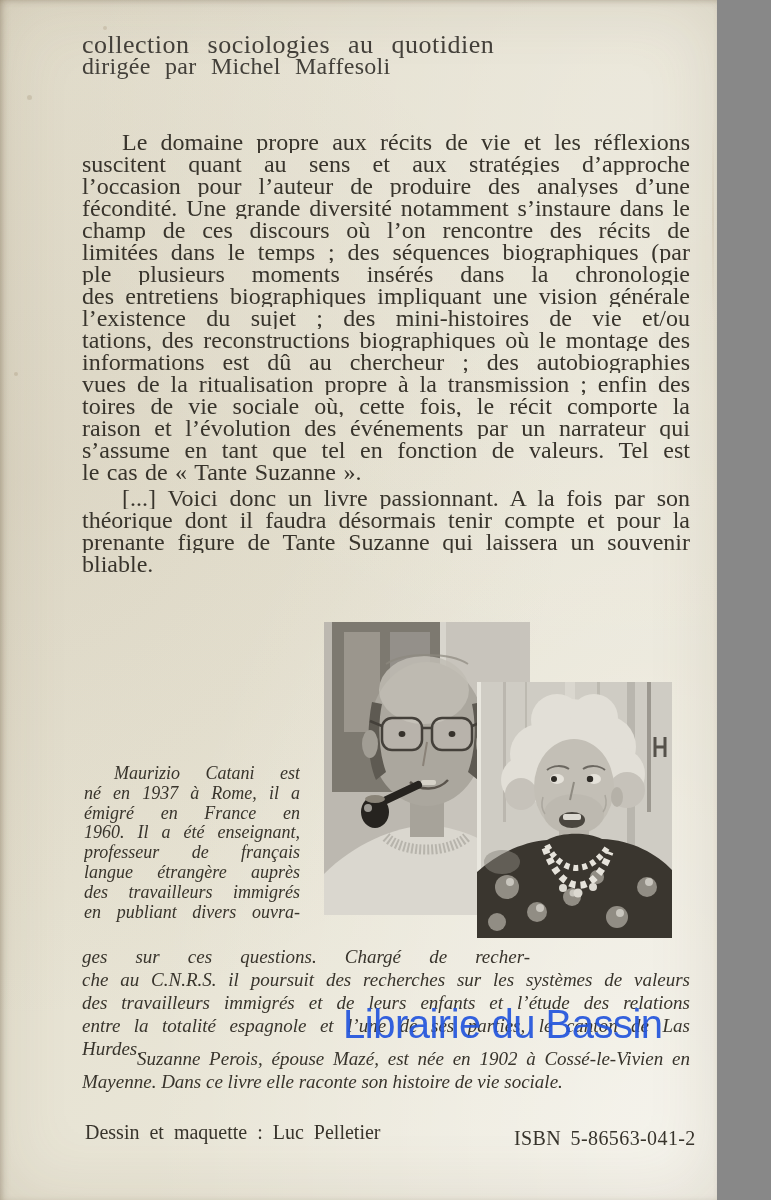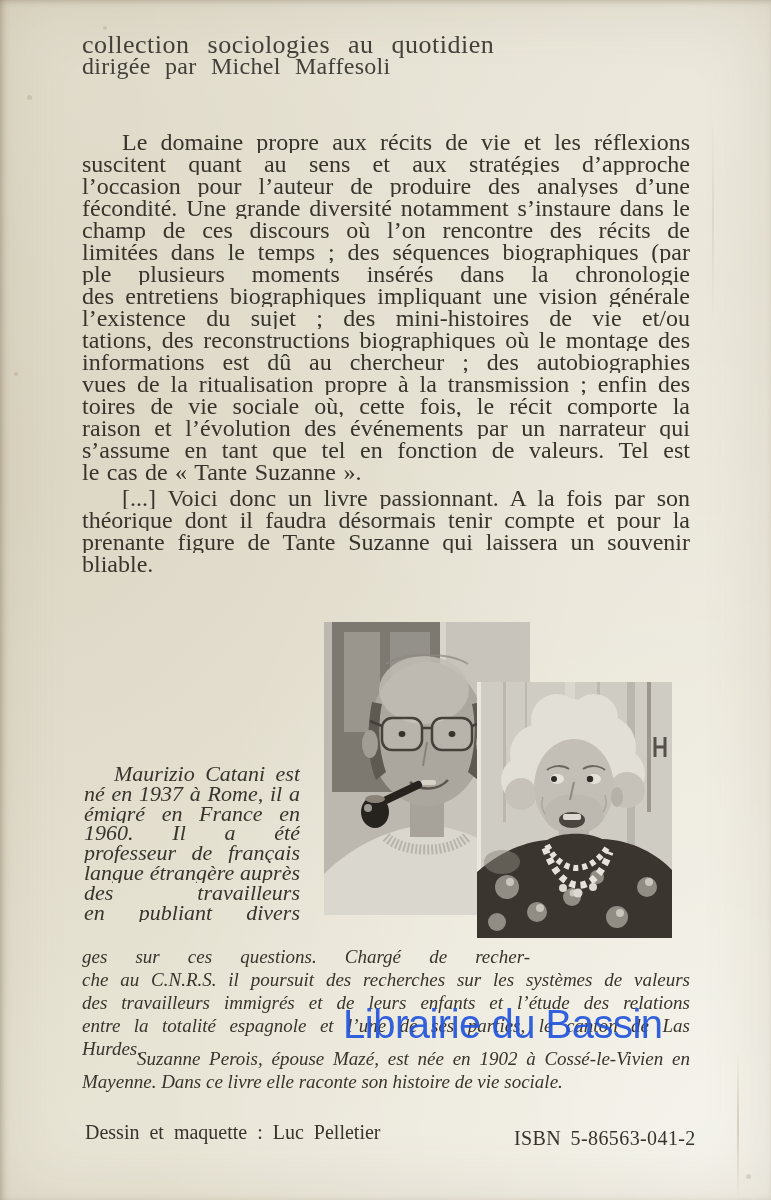--- a/index.html
+++ b/index.html
@@ -1,34 +1,34 @@
 <!DOCTYPE html>
 <html><head>
 <meta charset="utf-8">
 <style>
   html,body{margin:0;padding:0;background:#888;}
   .page{
-    position:relative;width:771px;height:1200px;overflow:hidden;
+    position:relative;width:717px;height:1200px;overflow:hidden;
     font-family:"Liberation Serif",serif;color:#38342c;
     background:
       radial-gradient(circle at 88% 10%, rgba(255,255,255,.25), transparent 45%),
       radial-gradient(circle at 4% 40%, rgba(120,95,60,.07), transparent 55%),
       radial-gradient(ellipse at 92% 96%, rgba(255,255,255,.45), transparent 55%),
       linear-gradient(135deg,#e2ddcc 0%,#e6e2d2 50%,#edeadd 100%);
     box-shadow: inset 0 0 70px rgba(110,90,55,.14), inset 5px 0 9px -4px rgba(80,60,35,.35), inset 0 4px 8px -5px rgba(80,60,35,.3);
   }
   .abs{position:absolute;}
   .line{height:22px;overflow:hidden;}
   .jline{text-align:justify;text-align-last:justify;}
   .header-line1{font-size:26px;letter-spacing:.5px;word-spacing:11px;color:#43403a;}
   .header-line2{font-size:24px;letter-spacing:.3px;word-spacing:8px;color:#43403a;}
   .blurb{font-size:24px;line-height:22px;word-spacing:1.5px;}
   .indent{padding-left:40px;}
   .bio{font-style:italic;}
-  .bio-narrow{font-size:22px;line-height:19.8px;}
+  .bio-narrow{font-size:18px;line-height:19.8px;}
   .bio-narrow .line{height:19.8px;}
   .bio-wide{font-size:19px;line-height:23px;}
   .bio-wide .line{height:23px;}
   .watermark{
     font-family:"Liberation Sans",sans-serif;font-size:40px;font-weight:500;
     letter-spacing:-0.5px;opacity:.93;white-space:nowrap;
   }
   .footer-credit{font-size:20px;word-spacing:5px;}
   .footer-isbn{font-size:20px;letter-spacing:.4px;word-spacing:4px;}
   .speck{position:absolute;border-radius:50%;background:rgba(115,90,50,.16);}

